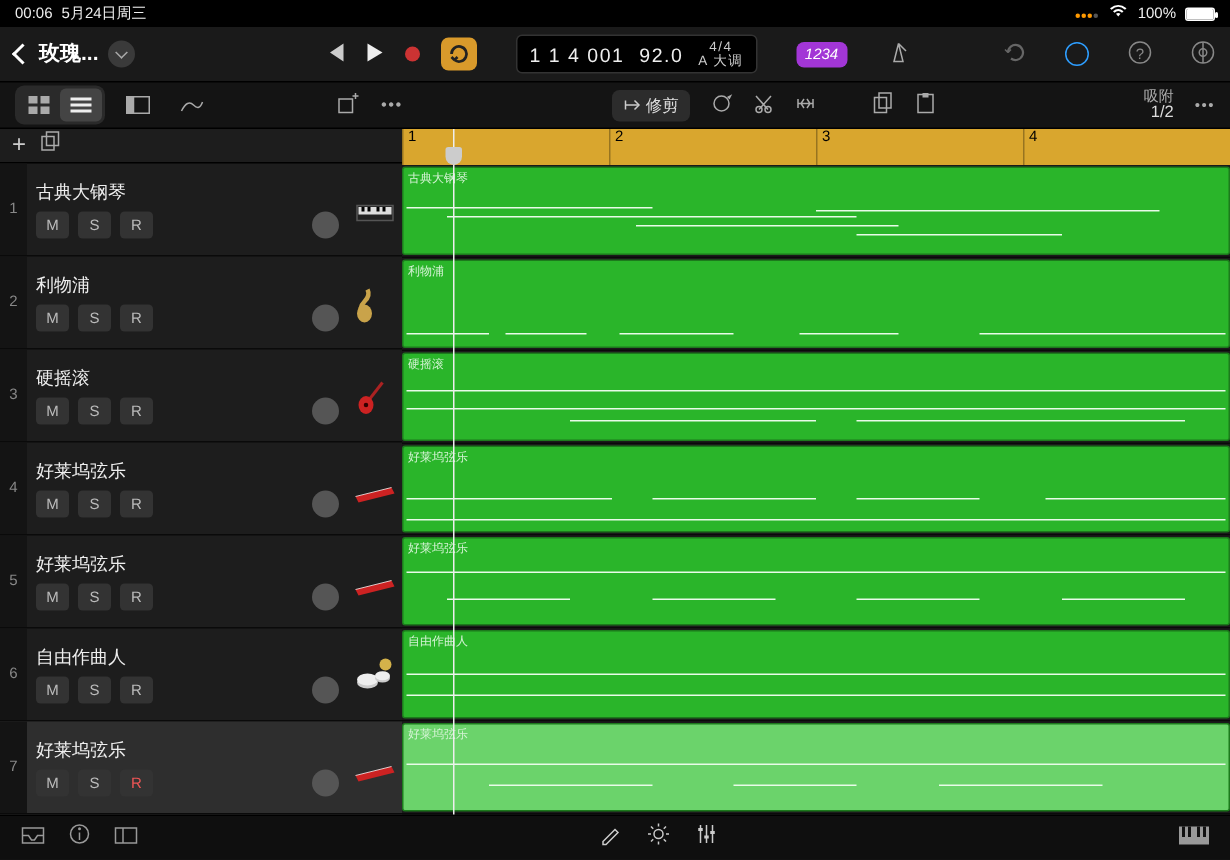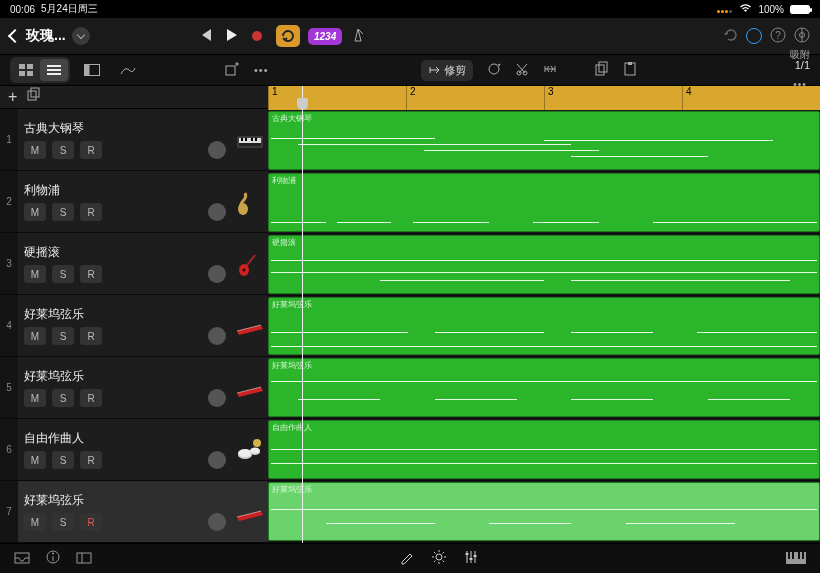--- a/index.html
+++ b/index.html
@@ -9,44 +9,44 @@
   .status { height: 18px; background: #000; display: flex; align-items: center; font-size: 10px; padding: 0 10px; color: #eee; }
   .status .center { flex: 1; text-align: left; }
   .status .right { display: flex; gap: 6px; align-items: center; justify-content: center; }
   .sig-dot { width:3px;height:3px;border-radius:50%;background:#f90;display:inline-block;margin-right:1px;}
   .wifi-icon { display:inline-block; }
   .batt { border:1px solid #fff;width:20px;height:9px;border-radius:2px;position:relative;}
   .batt::after{content:"";position:absolute;right:-3px;top:2px;width:2px;height:4px;background:#fff;border-radius:1px;}
   .batt i{display:block;background:#fff;height:100%;width:100%;border-radius:1px;}
 
   
-  .topbar { height: 36px; background: #1a1a1a; display:flex; align-items:center; padding: 0 10px; gap:8px; font-size:12px;}
+  .topbar { height: 36px; background: #1a1a1a; display:flex; align-items:center; padding: 0 10px; gap:26px; font-size:12px;}
   .topbar .title { display:flex;align-items:center;gap:6px; font-weight:600; color:#fff; font-size:14px; flex:0 0 180px;}
   .chev-left { width:10px;height:10px;border-left:2px solid #fff;border-bottom:2px solid #fff;transform:rotate(45deg);}
   .round-btn { width:18px;height:18px;border-radius:50%;background:#3a3a3a;display:flex;align-items:center;justify-content:center;cursor:pointer;}
   .chev-dn { width:6px;height:6px;border-right:1.5px solid #aaa;border-bottom:1.5px solid #aaa;transform:rotate(45deg);margin-top:-2px;}
   .transport { display:flex;align-items:center;gap:14px;}
   .rec-dot{width:10px;height:10px;border-radius:50%;background:#c33;display:inline-block;}
   .loop-btn{width:24px;height:22px;border-radius:5px;background:#d99a2b;display:flex;align-items:center;justify-content:center;}
   .lcd { background:#000;border:1px solid #333;border-radius:4px;height:26px;display:flex;align-items:center;padding:0 8px;gap:10px;font-family:"DIN Alternate","Arial Narrow",sans-serif;letter-spacing:1px;color:#eee;}
   .lcd .pos { font-size:13px; }
   .lcd .small { font-size:9px;line-height:1;text-align:center;color:#ccc;}
-  .purple-btn{background:#a236d6;border-radius:5px;padding:3px 6px;font-size:10px;color:#fff;font-style:italic;font-weight:700;}
+  .purple-btn{background:#a236d6;border-radius:5px;padding:3px 6px;font-size:10px;color:#fff;font-style:italic;font-weight:400;}
   .flex1{flex:1;}
   .ring{width:16px;height:16px;border:1.5px solid #666;border-radius:50%;}
   .ring.blue{border-color:#2e9eff;}
 
   
   .toolbar2 { height: 32px; background:#141414;border-top:1px solid #000;border-bottom:1px solid #000;display:flex;align-items:center;padding:0 10px;gap:8px;font-size:11px;}
   .seg { display:flex;background:#2a2a2a;border-radius:6px;padding:2px;}
   .seg .btn{width:28px;height:22px;display:flex;align-items:center;justify-content:center;border-radius:4px;cursor:pointer;}
   .seg .btn.active{background:#444;}
   .btn-plain{width:28px;height:22px;display:flex;align-items:center;justify-content:center;border-radius:5px;cursor:pointer;}
   .tool-center{flex:1;display:flex;justify-content:center;gap:14px;align-items:center;}
-  .tool-right{display:flex;align-items:center;gap:4px;font-size:10px;color:#aaa;flex-direction:column;}
+  .tool-right{display:flex;align-items:center;gap:4px;font-size:10px;color:#aaa;}
   .snap{text-align:right;line-height:1;}
 
   
   .main { display:flex; height: calc(573px - 18px - 36px - 32px - 30px); background:#151515;}
   .tracklist { width: 268px; background:#1d1d1d; display:flex;flex-direction:column;}
   .tl-head{height:24px;display:flex;align-items:center;padding:0 8px;gap:10px;border-bottom:1px solid #000;}
   .plus{font-size:16px;color:#ccc;line-height:1;}
   .trk { height:62px; display:flex;align-items:stretch;border-bottom:1px solid #0a0a0a;}
   .trk.sel{background:#2e2e2e;}
   .trk .num{width:18px;display:flex;align-items:center;justify-content:center;font-size:10px;color:#888;background:#141414;}
@@ -117,20 +117,28 @@
           <path d="M1 0 L11 6 L1 12 Z" fill="#eee"></path>
         </svg></span>
     <span class="rec-dot"></span>
     <span class="loop-btn">
       <svg width="16" height="14">
           <path d="M3 7 A5 5 0 1 1 5 11 M5 11 L3 9 M5 11 L7 9" stroke="#222" stroke-width="1.8" fill="none"></path>
         </svg>
     </span>
   </div>
 
+  <div class="lcd">
+    <span class="pos">1 1 4 001</span>
+    <span class="pos">92.0</span>
+    <span class="small">
+      <div>4/4</div>
+      <div>A 大调</div>
+    </span>
+  </div>
 
   <span class="purple-btn">1234</span>
   <span><svg width="16" height="16">
         <path d="M5 14 L8 2 L11 14 Z M8 2 L13 7" stroke="#aaa" fill="none"></path>
       </svg></span>
 
   <span class="flex1"></span>
 
   <span><svg width="16" height="16">
         <path d="M4 8 A5 5 0 1 1 6 12" stroke="#666" fill="none" stroke-width="1.5"></path>
@@ -213,21 +221,21 @@
         </svg></span>
     <span><svg width="14" height="14">
           <rect x="2" y="1" width="10" height="12" stroke="#aaa" fill="none"></rect>
           <rect x="5" y="0" width="4" height="3" fill="#aaa"></rect>
         </svg></span>
   </div>
 
   <div class="tool-right">
     <div class="snap">
       <div>吸附</div>
-      <div style="color:#ddd;font-size:11px;">1/1</div>
+      <div style="color:#ddd;font-size:11px;">1/2</div>
     </div>
     <span style="width:6px"></span>
     <span style="letter-spacing:1px;">•••</span>
   </div>
 </div>
 
 <div class="main">
   <div class="tracklist">
     <div class="tl-head">
       <span class="plus">+</span>

